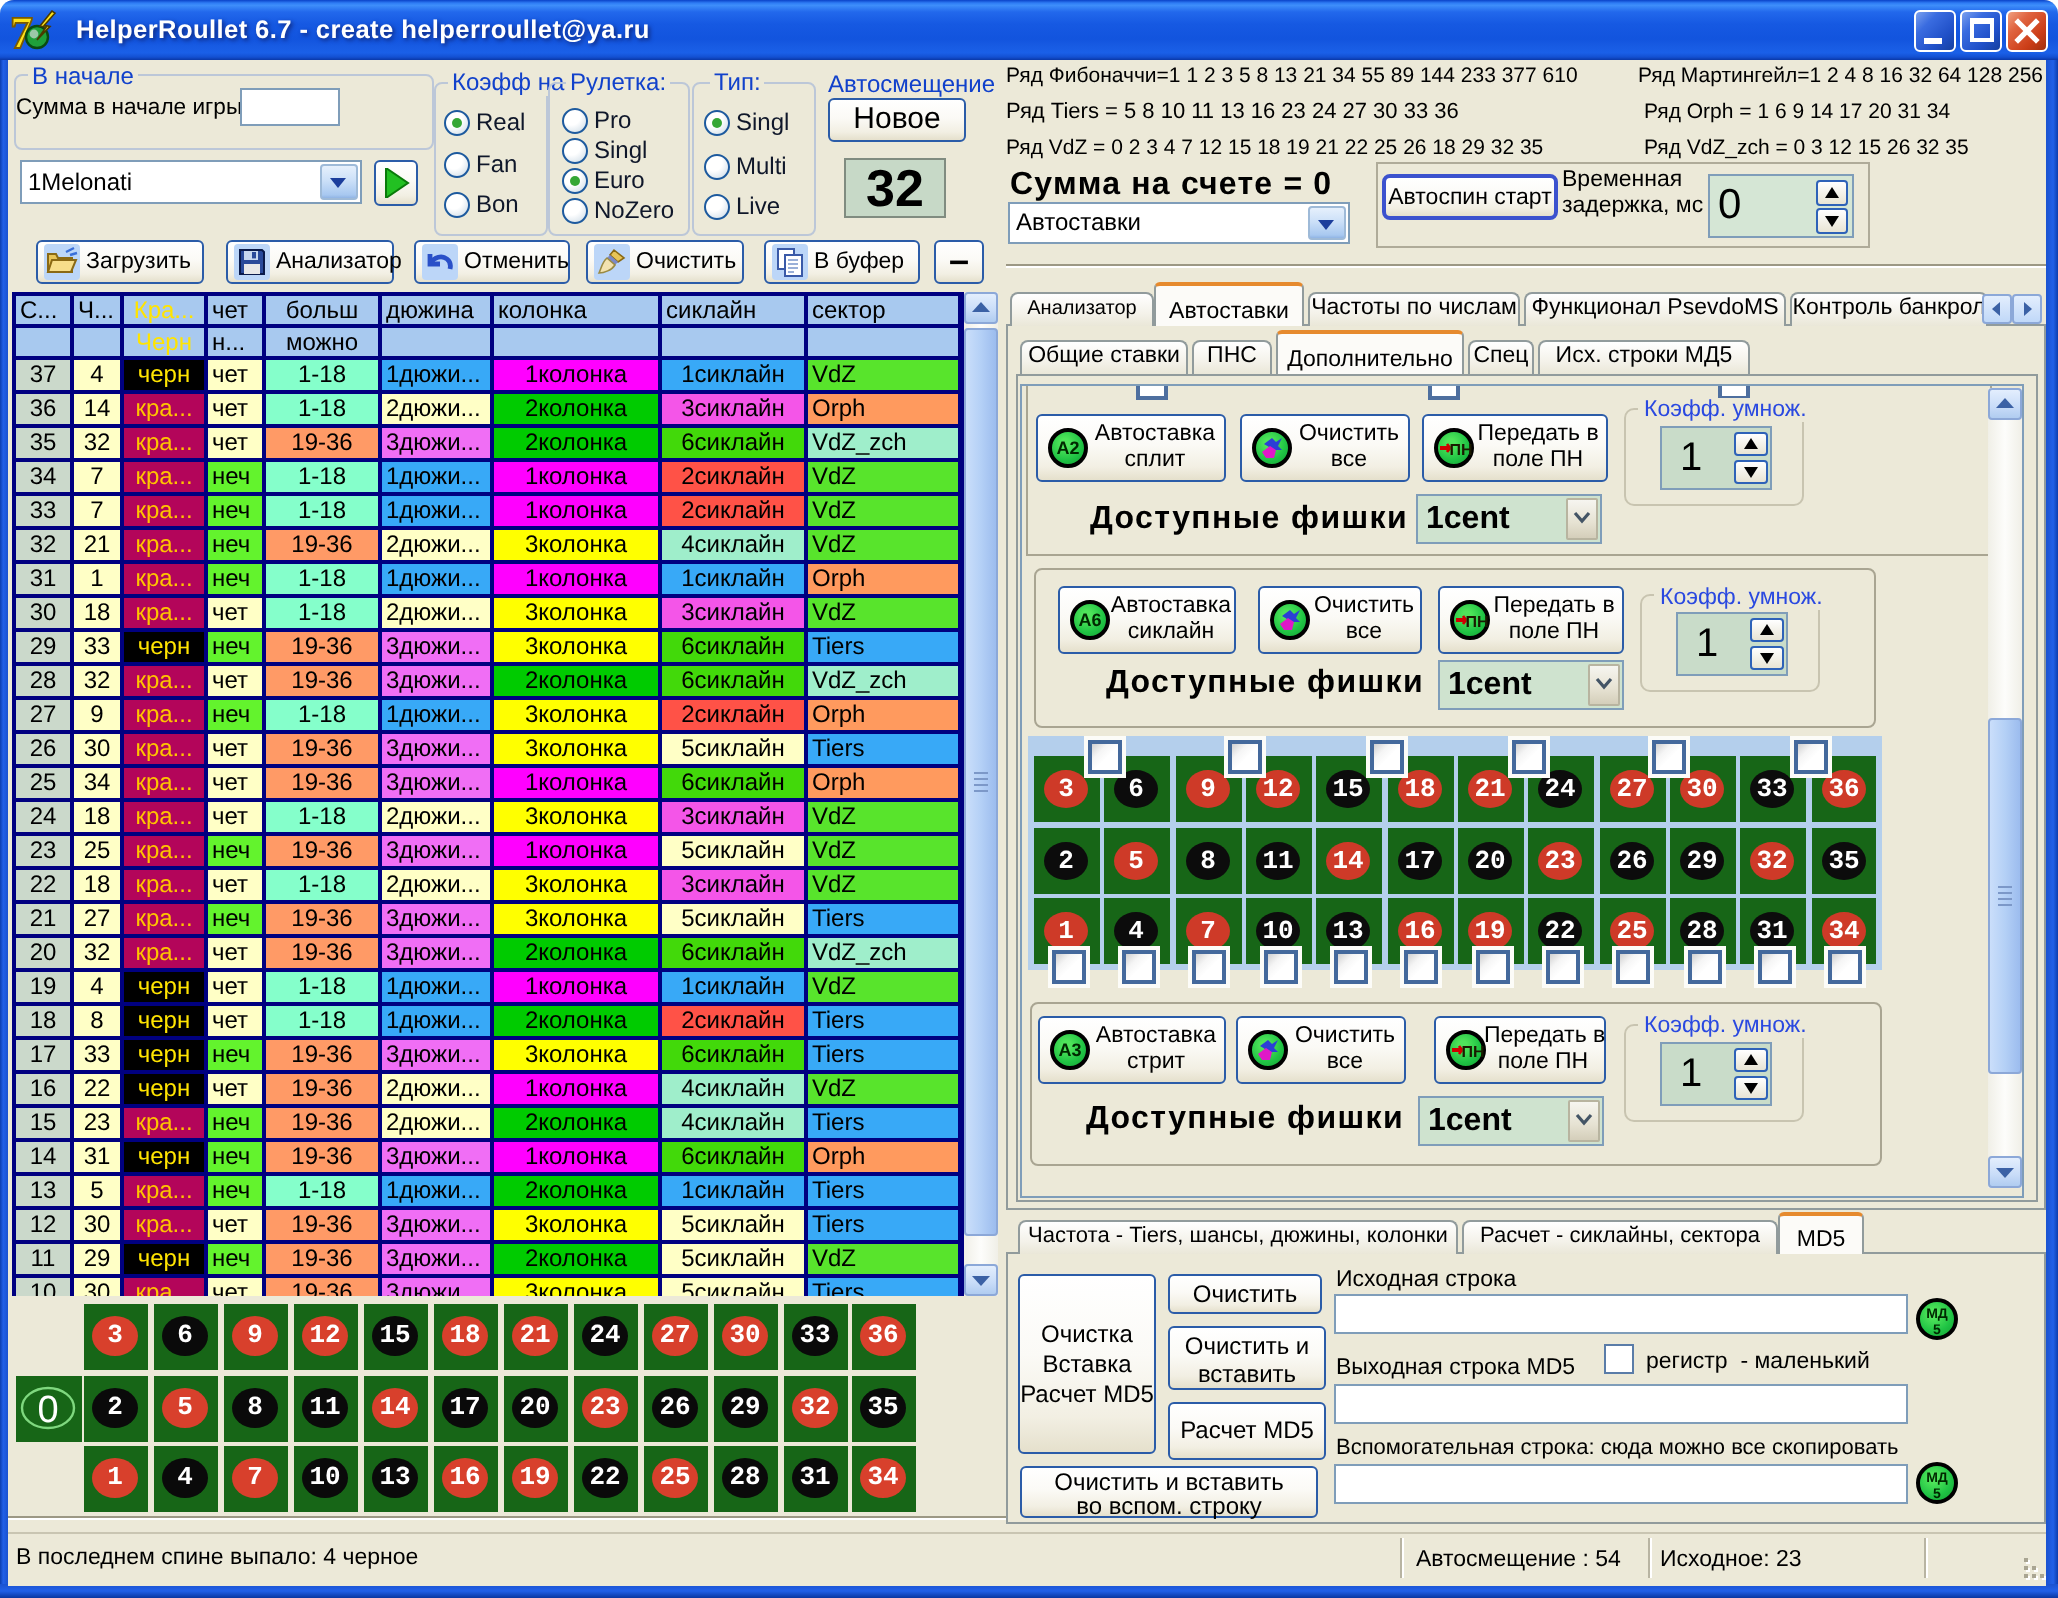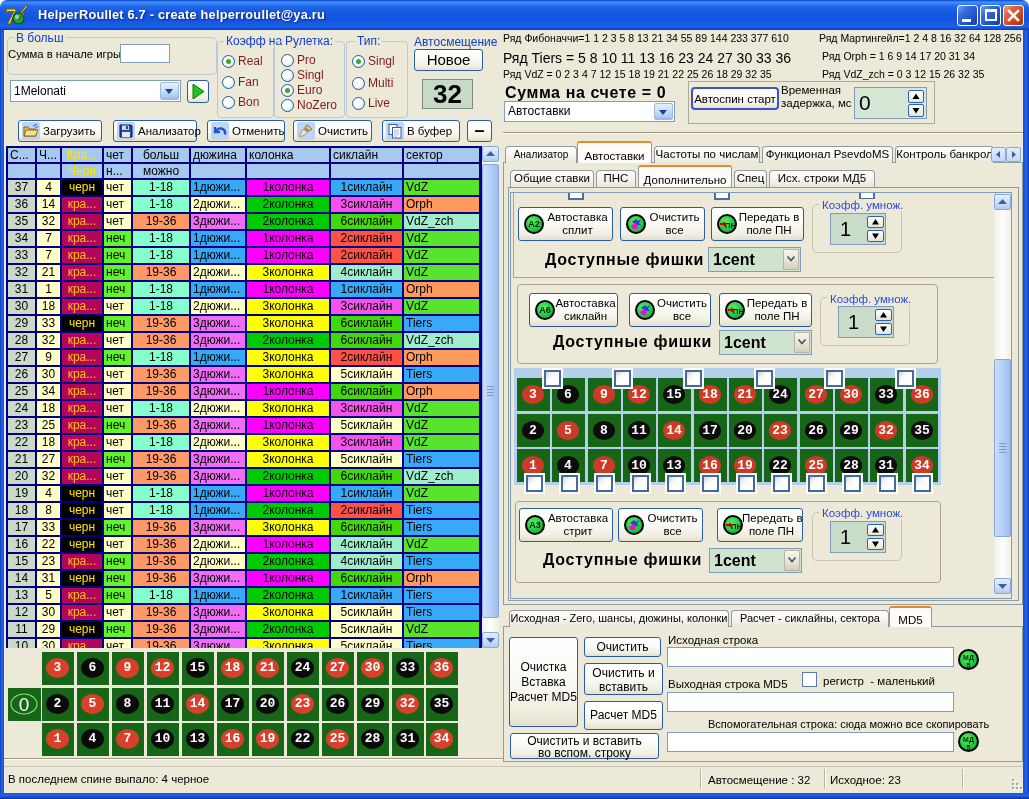--- a/index.html
+++ b/index.html
@@ -8,21 +8,21 @@
 .win{left:0;top:0;width:1029px;height:799px;background:#ECE9D8;border-radius:7px 7px 0 0;overflow:hidden;}
 .tbar{left:0;top:0;width:1029px;height:30px;
  background:linear-gradient(180deg,#0A42C8 0%,#2E7CF5 5%,#3E8EFA 9%,#2268EC 20%,#1659E2 40%,#1254DE 65%,#175AE2 75%,#1A60E8 88%,#1350D2 95%,#0A38A8 100%);
  border-radius:7px 7px 0 0;}
 .ttl{left:38px;top:7px;color:#fff;font-size:12.8px;font-weight:bold;text-shadow:1px 1px 2px #10277A;letter-spacing:.2px;}
 .wbtn{top:5px;width:21px;height:21px;border-radius:3px;border:1px solid #fff;box-sizing:border-box;}
 .wmin,.wmax{background:linear-gradient(135deg,#7BA1EF 0%,#3A6CE0 30%,#2050C8 70%,#16409F 100%);}
 .wcls{background:linear-gradient(135deg,#F0A080 0%,#E06440 30%,#CC3E18 70%,#A03010 100%);}
 .gb{border:1px solid #BCC7D8;border-radius:4px;}
 .gcap{color:#1141CB;font-size:12px;background:#ECE9D8;padding:0 2px;}
-.lbl{font-size:12px;color:#7f1d1d;}
+.lbl{font-size:12px;color:#0f172a;}
 .btn{border:1px solid #2B5CA8;border-radius:3px;box-sizing:border-box;
  background:linear-gradient(180deg,#FFFFFF 0%,#FBFAF6 45%,#F2EFE3 80%,#E5E0CC 100%);
  font-size:12px;color:#000;}
 .tb{background:#fff;border:1px solid #7F9DB9;box-sizing:border-box;}
 .cb{background:#fff;border:1px solid #7F9DB9;box-sizing:border-box;font-size:12px;}
 .cbarr{position:absolute;right:1px;top:1px;bottom:1px;width:17px;
  background:linear-gradient(180deg,#E6F0FC 0%,#CCE0F8 45%,#A8C8F0 90%,#90B4E4 100%);
  border:1px solid #9EBAD8;border-radius:2px;}
 .cbarr:after{content:"";position:absolute;left:4px;top:6px;border:4px solid transparent;border-top:5px solid #1C3E9C;}
 .spn{background:#D5E6D5;border:1px solid #7A8A7A;box-sizing:border-box;}
@@ -52,21 +52,21 @@
 <div class="a wbtn wmax" style="left:980px"></div>
 <div class="a" style="left:985px;top:9px;width:12px;height:12px;border:2px solid #fff;border-top-width:3px;box-sizing:border-box;z-index:3"></div>
 <div class="a wbtn wcls" style="left:1003px"></div>
 <svg class="a" style="left:1003px;top:5px;z-index:3" width="21" height="21" viewBox="0 0 21 21">
 <path d="M6 6 L15 15 M15 6 L6 15" stroke="#fff" stroke-width="2.6" stroke-linecap="square"></path>
   </svg>
 <div class="a" style="left:0;top:30px;width:4px;height:769px;background:linear-gradient(90deg,#0C3DAE,#2160E8 40%,#1A52D0)"></div>
 <div class="a" style="left:1023px;top:30px;width:6px;height:769px;background:linear-gradient(90deg,#1A52D0,#2160E8 60%,#0C3DAE)"></div>
 <div class="a" style="left:0;top:792px;width:1029px;height:7px;background:linear-gradient(180deg,#1A52D0,#2160E8 50%,#0A36A0)"></div>
 <div class="a gb" style="left:7px;top:37px;width:208px;height:36px"></div>
-<div class="a gcap" style="left:14px;top:31px">В больш</div>
+<div class="a gcap" style="left:14px;top:31px">В начале</div>
 <div class="a" style="left:8px;top:48px;font-size:11.3px">Сумма в начале игры</div>
 <div class="a tb" style="left:120px;top:44px;width:50px;height:19px"></div>
 <div class="a gb" style="left:217px;top:41px;width:55px;height:75px"></div>
 <div class="a gcap" style="left:224px;top:34px">Коэфф на:</div>
 <div class="a radio" style="left:222px;top:55px">
     <div class="rdot"></div>
   </div>
 <div class="a lbl" style="left:238px;top:54px">Real</div>
 <div class="a radio" style="left:222px;top:76px"></div>
 <div class="a lbl" style="left:238px;top:75px">Fan</div>
@@ -503,33 +503,33 @@
 <div class="a" style="left:357px;top:723px;width:32px;height:33px;background:#176617"></div>
 <div class="num" style="left:361px;top:729px;width:23px;height:20px;background:#0A0A0A;font-size:13px;line-height:20px">28</div>
 <div class="a" style="left:392px;top:723px;width:32px;height:33px;background:#176617"></div>
 <div class="num" style="left:396px;top:729px;width:23px;height:20px;background:#0A0A0A;font-size:13px;line-height:20px">31</div>
 <div class="a" style="left:426px;top:723px;width:32px;height:33px;background:#176617"></div>
 <div class="num" style="left:430px;top:729px;width:23px;height:20px;background:#D8402C;font-size:13px;line-height:20px">34</div>
 <div class="a" style="left:4px;top:758px;width:1019px;height:1px;background:#9C9884"></div>
 <div class="a" style="left:4px;top:759px;width:1019px;height:1px;background:#FFFFFF"></div>
 <div class="a" style="left:4px;top:766px;width:1019px;height:26px;background:#ECE9D8;border-top:1px solid #C9C5B2"></div>
 <div class="a" style="left:8px;top:773px;font-size:11.5px">В последнем спине выпало: 4 черное</div>
-<div class="a" style="left:708px;top:774px;font-size:11.5px">Автосмещение : 32</div>
+<div class="a" style="left:708px;top:774px;font-size:11.5px">Автосмещение : 54</div>
 <div class="a" style="left:830px;top:774px;font-size:11.5px">Исходное: 23</div>
 <div class="a" style="left:700px;top:769px;width:1px;height:20px;background:#B8B4A2;box-shadow:1px 0 0 #fff"></div>
 <div class="a" style="left:824px;top:769px;width:1px;height:20px;background:#B8B4A2;box-shadow:1px 0 0 #fff"></div>
 <div class="a" style="left:962px;top:769px;width:1px;height:20px;background:#B8B4A2;box-shadow:1px 0 0 #fff"></div>
 <div class="a" style="left:1012px;top:787px;width:2px;height:2px;background:#A9A592;box-shadow:1px 1px 0 #fff"></div>
 <div class="a" style="left:1012px;top:783px;width:2px;height:2px;background:#A9A592;box-shadow:1px 1px 0 #fff"></div>
 <div class="a" style="left:1012px;top:779px;width:2px;height:2px;background:#A9A592;box-shadow:1px 1px 0 #fff"></div>
 <div class="a" style="left:1016px;top:787px;width:2px;height:2px;background:#A9A592;box-shadow:1px 1px 0 #fff"></div>
 <div class="a" style="left:1016px;top:783px;width:2px;height:2px;background:#A9A592;box-shadow:1px 1px 0 #fff"></div>
 <div class="a" style="left:1020px;top:787px;width:2px;height:2px;background:#A9A592;box-shadow:1px 1px 0 #fff"></div>
 <div class="a" style="left:503px;top:32px;font-size:10.5px">Ряд Фибоначчи=1 1 2 3 5 8 13 21 34 55 89 144 233 377 610</div>
-<div class="a" style="left:503px;top:50px;font-size:14px">Ряд Tiers = 5 8 10 11 13 16 23 24 27 30 33 36</div>
+<div class="a" style="left:503px;top:50px;font-size:11px">Ряд Tiers = 5 8 10 11 13 16 23 24 27 30 33 36</div>
 <div class="a" style="left:503px;top:68px;font-size:10.5px">Ряд VdZ = 0 2 3 4 7 12 15 18 19 21 22 25 26 18 29 32 35</div>
 <div class="a" style="left:819px;top:32px;font-size:10.5px;width:204px;overflow:hidden;white-space:nowrap">Ряд Мартингейл=1 2 4 8 16 32 64 128 256</div>
 <div class="a" style="left:822px;top:50px;font-size:10.5px">Ряд Orph = 1 6 9 14 17 20 31 34</div>
 <div class="a" style="left:822px;top:68px;font-size:10.5px">Ряд VdZ_zch = 0 3 12 15 26 32 35</div>
 <div class="a" style="left:505px;top:84px;font-size:16px;font-weight:bold;letter-spacing:0.6px">Сумма на счете = 0</div>
 <div class="a cb" style="left:504px;top:101px;width:171px;height:21px;line-height:19px;padding-left:3px">Автоставки<div class="cbarr"></div></div>
 <div class="a btn" style="left:691px;top:87px;width:88px;height:23px;text-align:center;line-height:21px;border:2px solid #3C52CE;border-radius:4px;white-space:nowrap;font-size:11.5px">Автоспин старт</div>
 <div class="a" style="left:781px;top:84px;font-size:11.5px">Временная</div>
 <div class="a" style="left:781px;top:97px;font-size:11.5px">задержка, мс</div>
 <div class="a" style="left:688px;top:81px;width:247px;height:43px;border:1px solid #AFAB99;box-sizing:border-box"></div>
@@ -776,29 +776,29 @@
 <div class="a" style="left:994px;top:578px;width:17px;height:16px;background:linear-gradient(180deg,#E3EEFD,#C8DCF8 60%,#B0CCF0);border:1px solid #8CA8D8;border-radius:2px;box-sizing:border-box"></div>
 <svg class="a" style="left:994px;top:578px" width="17" height="16" viewBox="0 0 17 16">
     <path d="M8.5 11 L13 6 L4 6 Z" fill="#3B61A5"></path>
   </svg>
 <div class="a" style="left:994px;top:359px;width:17px;height:178px;background:linear-gradient(90deg,#CADEFA,#B4D0F6 50%,#9CBCEE);border:1px solid #8CA8D8;border-radius:2px;box-sizing:border-box"></div>
 <div class="a" style="left:999px;top:443px;width:7px;height:1px;background:#7C98C8"></div>
 <div class="a" style="left:999px;top:446px;width:7px;height:1px;background:#7C98C8"></div>
 <div class="a" style="left:999px;top:449px;width:7px;height:1px;background:#7C98C8"></div>
 <div class="a" style="left:999px;top:452px;width:7px;height:1px;background:#7C98C8"></div>
 <div class="a" style="left:503px;top:626px;width:520px;height:136px;border:1px solid #919B9C;box-sizing:border-box;background:#ECE9D8"></div>
-<div class="tab" style="left:509px;top:610px;width:220px;height:17px;line-height:15px;font-size:11px;overflow:hidden">Исходная - Zero, шансы, дюжины, колонки</div>
+<div class="tab" style="left:509px;top:610px;width:220px;height:17px;line-height:15px;font-size:11px;overflow:hidden">Частота - Tiers, шансы, дюжины, колонки</div>
 <div class="tab" style="left:731px;top:610px;width:158px;height:17px;line-height:15px;font-size:11px;overflow:hidden">Расчет - сиклайны, сектора</div>
 <div class="tab tabsel" style="left:889px;top:606px;width:43px;height:21px;line-height:25px;font-size:11.5px;overflow:hidden">MD5</div>
 <div class="a btn" style="left:509px;top:637px;width:69px;height:90px;text-align:center;font-size:12px;line-height:15px;padding-top:22px">Очистка<br>Вставка<br>Расчет MD5</div>
 <div class="a btn" style="left:584px;top:637px;width:77px;height:20px;text-align:center;line-height:18px">Очистить</div>
 <div class="a btn" style="left:584px;top:663px;width:79px;height:32px;text-align:center;line-height:14px;padding-top:2px">Очистить и<br>вставить</div>
 <div class="a btn" style="left:584px;top:701px;width:79px;height:29px;text-align:center;line-height:27px">Расчет MD5</div>
 <div class="a btn" style="left:510px;top:733px;width:149px;height:26px;text-align:center;line-height:12px;padding-top:1px">Очистить и  вставить<br>во вспом. строку</div>
 <div class="a" style="left:668px;top:634px;font-size:11.5px">Исходная строка</div>
 <div class="a tb" style="left:667px;top:647px;width:287px;height:20px"></div>
 <div class="a" style="left:668px;top:678px;font-size:11.5px">Выходная строка MD5</div>
 <div class="a" style="left:802px;top:672px;width:15px;height:15px;background:#fff;border:1px solid #5A7CA8;box-sizing:border-box"></div>
 <div class="a" style="left:823px;top:675px;font-size:11.5px">регистр&nbsp; - маленький</div>
 <div class="a tb" style="left:667px;top:692px;width:287px;height:20px"></div>
-<div class="a" style="left:708px;top:718px;font-size:11px">Вспомогательная строка: сюда можно все скопировать</div>
+<div class="a" style="left:668px;top:718px;font-size:11px">Вспомогательная строка: сюда можно все скопировать</div>
 <div class="a tb" style="left:667px;top:732px;width:287px;height:20px"></div>
 <div class="a gcircle" style="left:958px;top:649px;width:21px;height:21px;font-size:7px;line-height:8px;padding-top:3px;box-sizing:border-box">МД<br>5</div>
 <div class="a gcircle" style="left:958px;top:731px;width:21px;height:21px;font-size:7px;line-height:8px;padding-top:3px;box-sizing:border-box">МД<br>5</div>
 </body></html>

